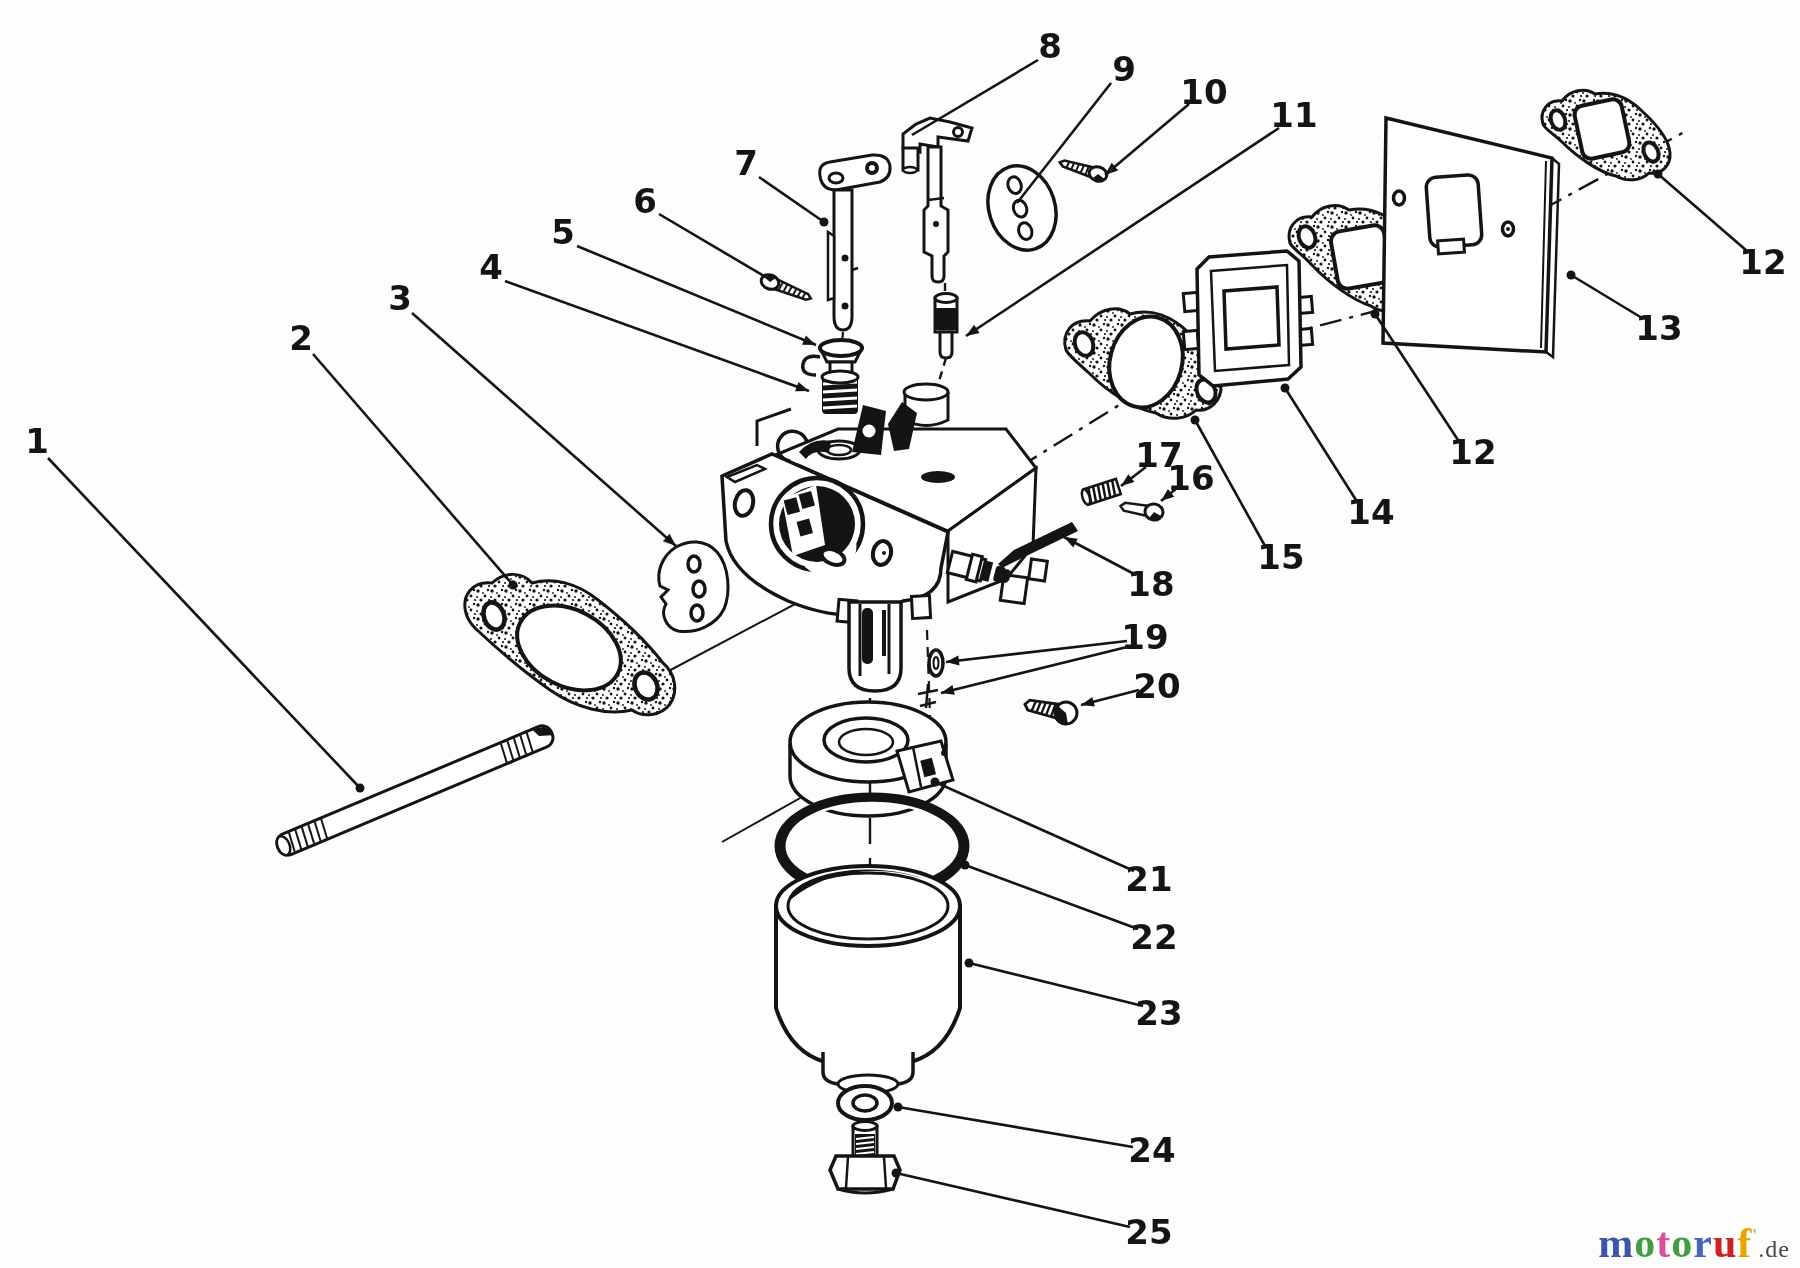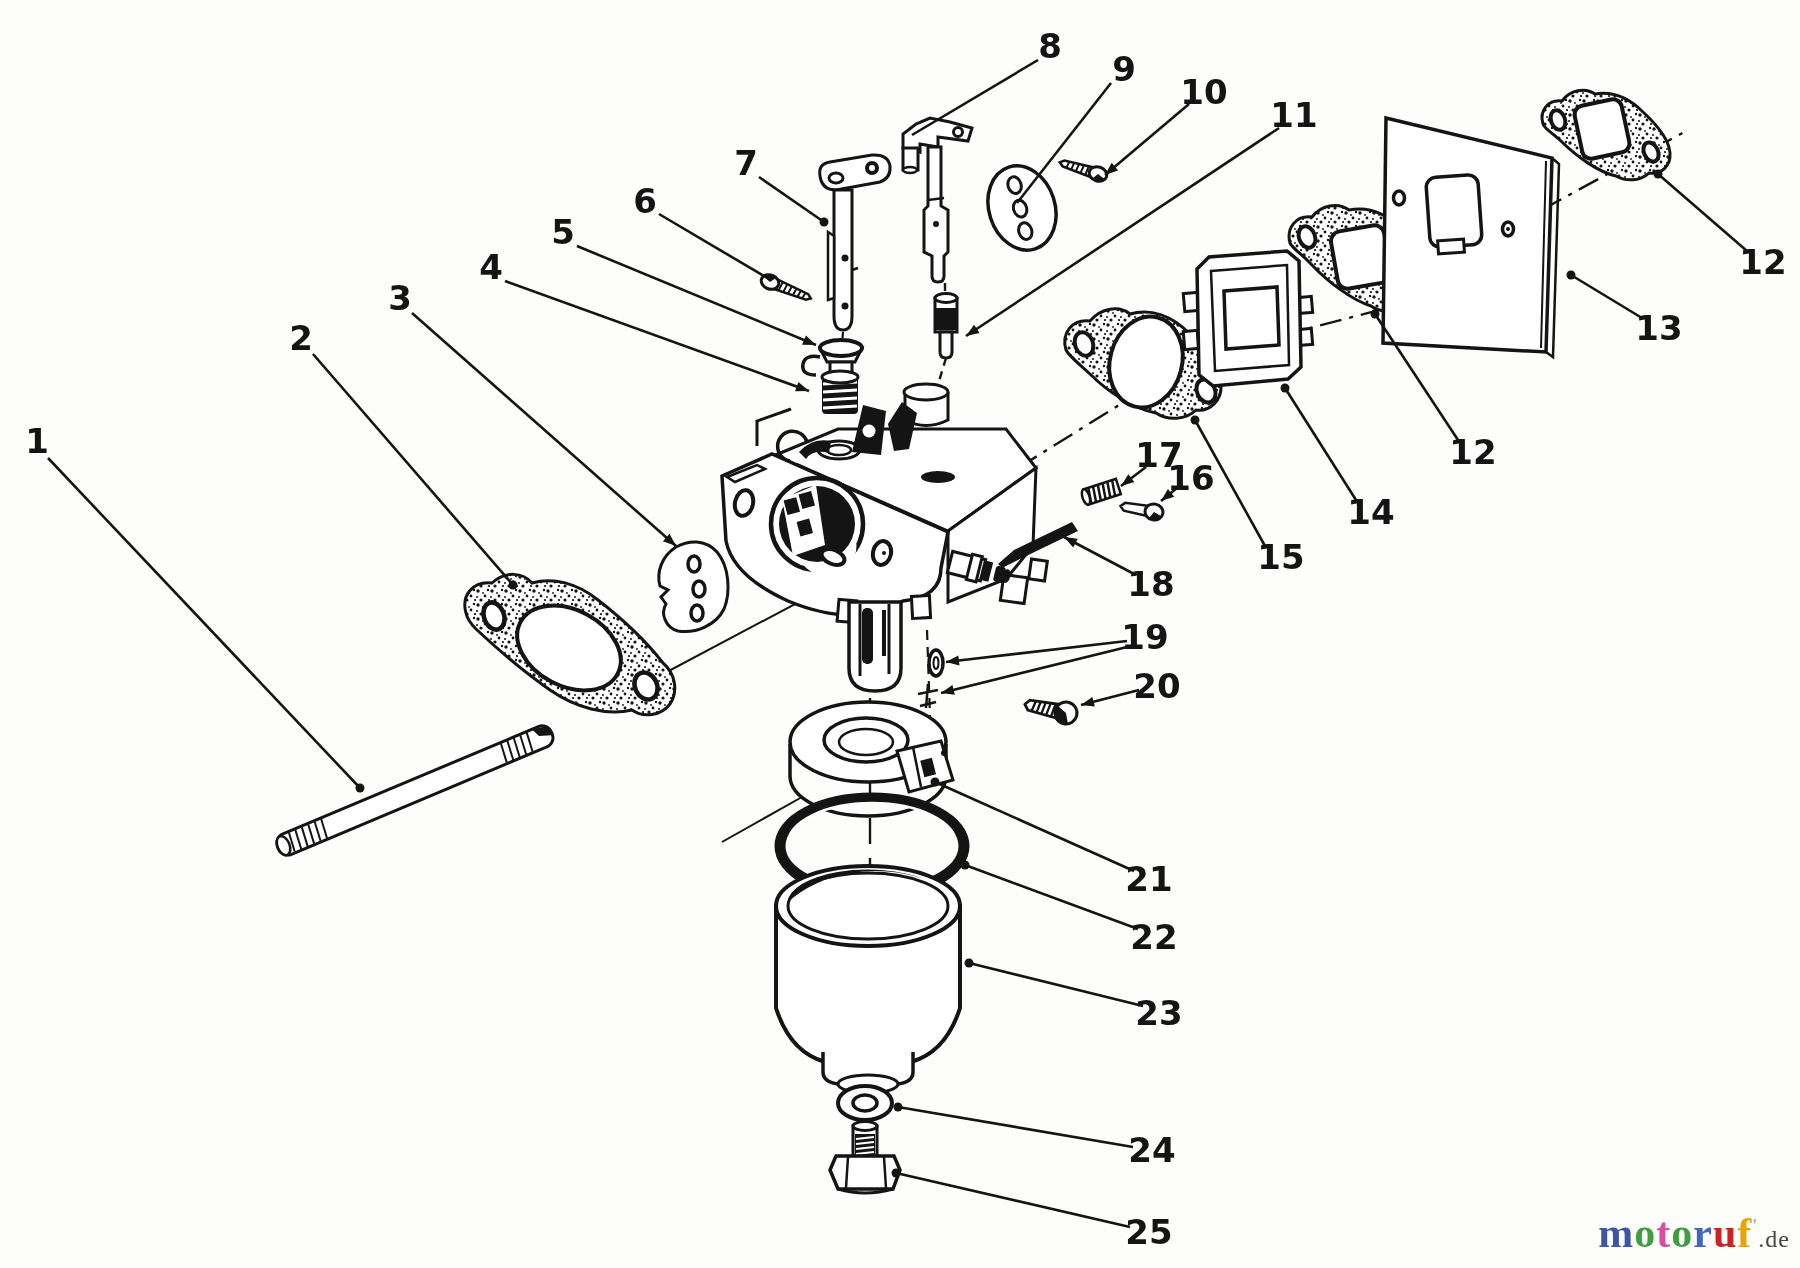--- a/index.html
+++ b/index.html
@@ -3,21 +3,21 @@
 <meta charset="utf-8">
 <style>
   html,body{margin:0;padding:0;background:#ffffff;}
   .stage{position:relative;width:1800px;height:1268px;background:#fdfdfc;overflow:hidden;
          font-family:"DejaVu Sans",sans-serif;}
   .stage svg{position:absolute;left:0;top:0;}
   svg .ln{stroke:#141414;fill:none;}
   svg .wh{fill:#ffffff;stroke:#141414;}
   svg .ink{fill:#141414;stroke:none;}
   svg text.callout{font-family:"DejaVu Sans",sans-serif;font-weight:bold;font-size:34px;fill:#141414;}
-  .logo{position:absolute;right:10px;bottom:14px;font-family:"Liberation Serif","DejaVu Serif",serif;
+  .logo{position:absolute;right:10px;bottom:4px;font-family:"Liberation Serif","DejaVu Serif",serif;
         font-weight:bold;font-size:42px;letter-spacing:1px;cursor:pointer;line-height:1;}
   .logo .suffix{font-size:24px;font-weight:normal;}
   .logo .tick{font-size:18px;vertical-align:super;}
 </style>
 </head>
 <body>
 
 <div class="stage">
 <svg id="diagram" width="1800" height="1268" viewBox="0 0 1800 1268">
   <defs>

